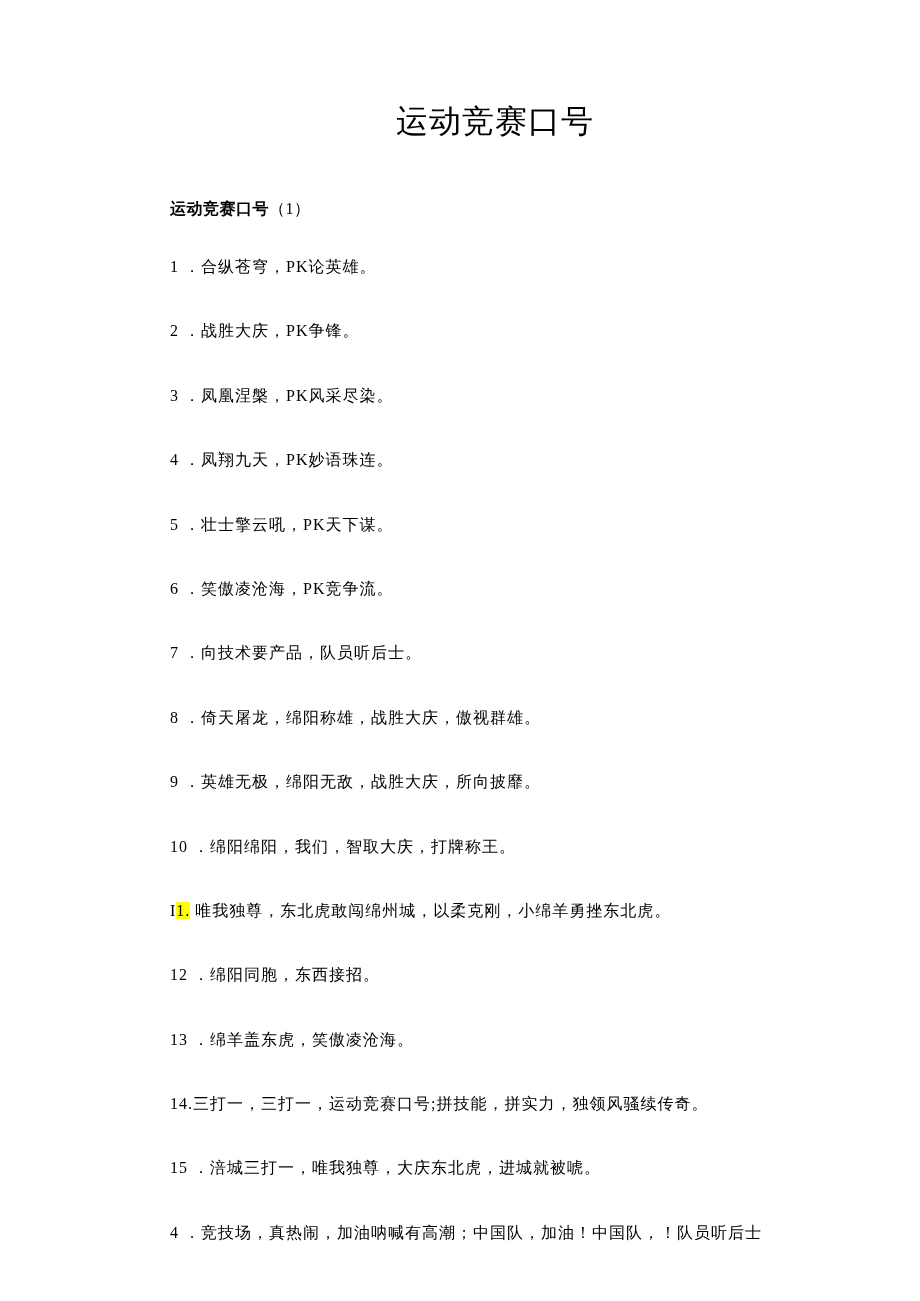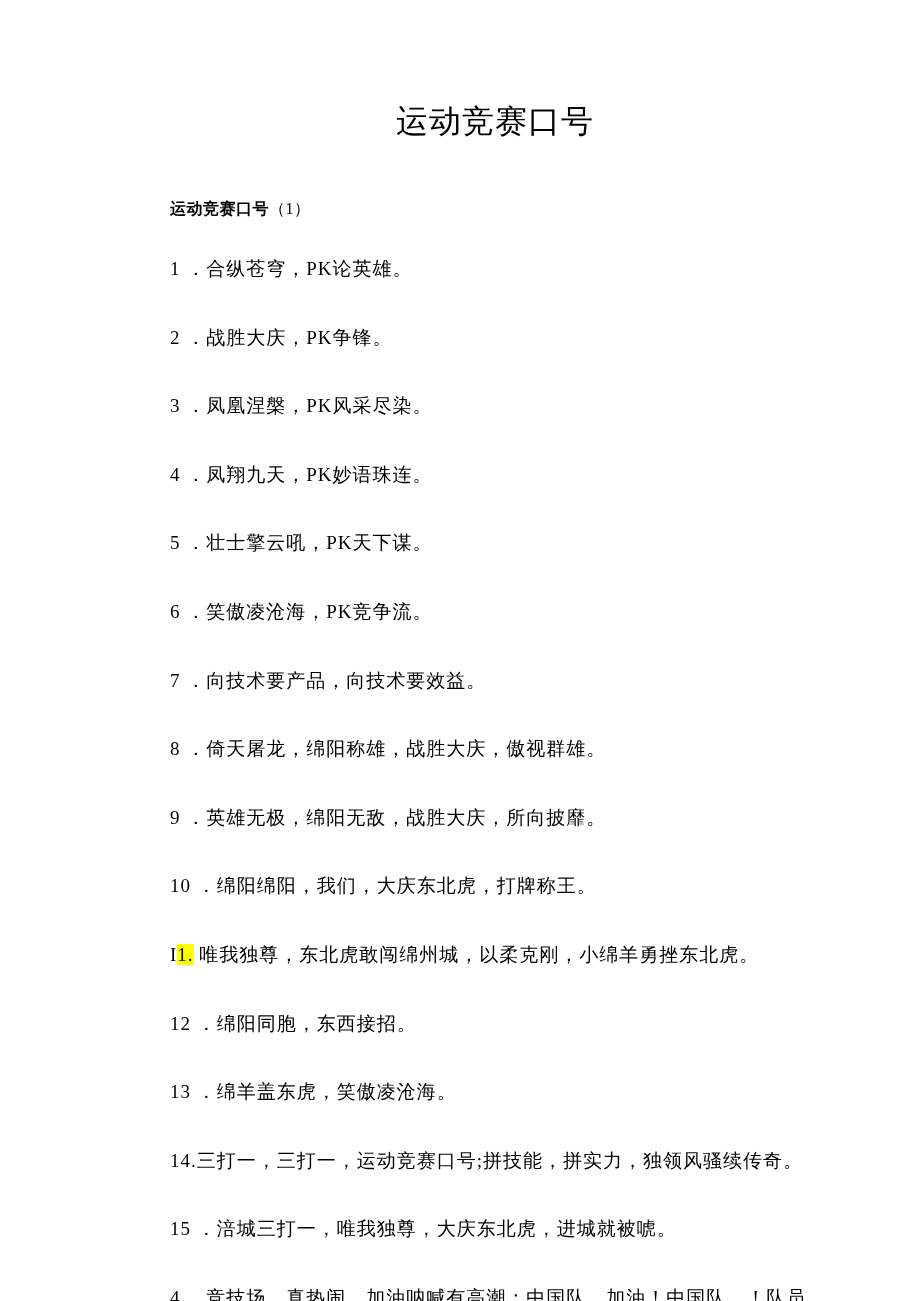--- a/index.html
+++ b/index.html
@@ -25,21 +25,21 @@
     .section-heading {
       font-size: 16px;
       font-weight: bold;
       margin-bottom: 36px;
       letter-spacing: 0.5px;
     }
     .paren {
       font-weight: normal;
     }
     .item {
-      font-size: 19px;
+      font-size: 16px;
       margin-bottom: 42px;
       letter-spacing: 1px;
       line-height: 1.4;
       margin-top: 20px;
     }
     .highlight {
       background-color: #ffff00;
     }
   </style>
 </head>
@@ -50,22 +50,22 @@
 <div class="section-heading">
   <span>运动竞赛口号</span><span class="paren">（1）</span>
 </div>
 
 <div class="item"><span>1 ．</span><span>合纵苍穹，PK论英雄。</span></div>
 <div class="item"><span>2 ．</span><span>战胜大庆，PK争锋。</span></div>
 <div class="item"><span>3 ．</span><span>凤凰涅槃，PK风采尽染。</span></div>
 <div class="item"><span>4 ．</span><span>凤翔九天，PK妙语珠连。</span></div>
 <div class="item"><span>5 ．</span><span>壮士擎云吼，PK天下谋。</span></div>
 <div class="item"><span>6 ．</span><span>笑傲凌沧海，PK竞争流。</span></div>
-<div class="item"><span>7 ．</span><span>向技术要产品，向技术要效益。</span></div>
+<div class="item"><span>7 ．</span><span>向技术要产品，队员听后士。</span></div>
 <div class="item"><span>8 ．</span><span>倚天屠龙，绵阳称雄，战胜大庆，傲视群雄。</span></div>
 <div class="item"><span>9 ．</span><span>英雄无极，绵阳无敌，战胜大庆，所向披靡。</span></div>
-<div class="item"><span>10 ．</span><span>绵阳绵阳，我们，大庆东北虎，打牌称王。</span></div>
+<div class="item"><span>10 ．</span><span>绵阳绵阳，我们，智取大庆，打牌称王。</span></div>
 <div class="item"><span>I</span><span class="highlight">1.</span><span> 唯我独尊，东北虎敢闯绵州城，以柔克刚，小绵羊勇挫东北虎。</span></div>
 <div class="item"><span>12 ．</span><span>绵阳同胞，东西接招。</span></div>
 <div class="item"><span>13 ．</span><span>绵羊盖东虎，笑傲凌沧海。</span></div>
 <div class="item"><span>14.</span><span>三打一，三打一，运动竞赛口号;拼技能，拼实力，独领风骚续传奇。</span></div>
 <div class="item"><span>15 ．</span><span>涪城三打一，唯我独尊，大庆东北虎，进城就被唬。</span></div>
 <div class="item"><span>4 ．</span><span>竞技场，真热闹，加油呐喊有高潮；中国队，加油！中国队，！队员听后士</span></div>
 
 </body></html>

